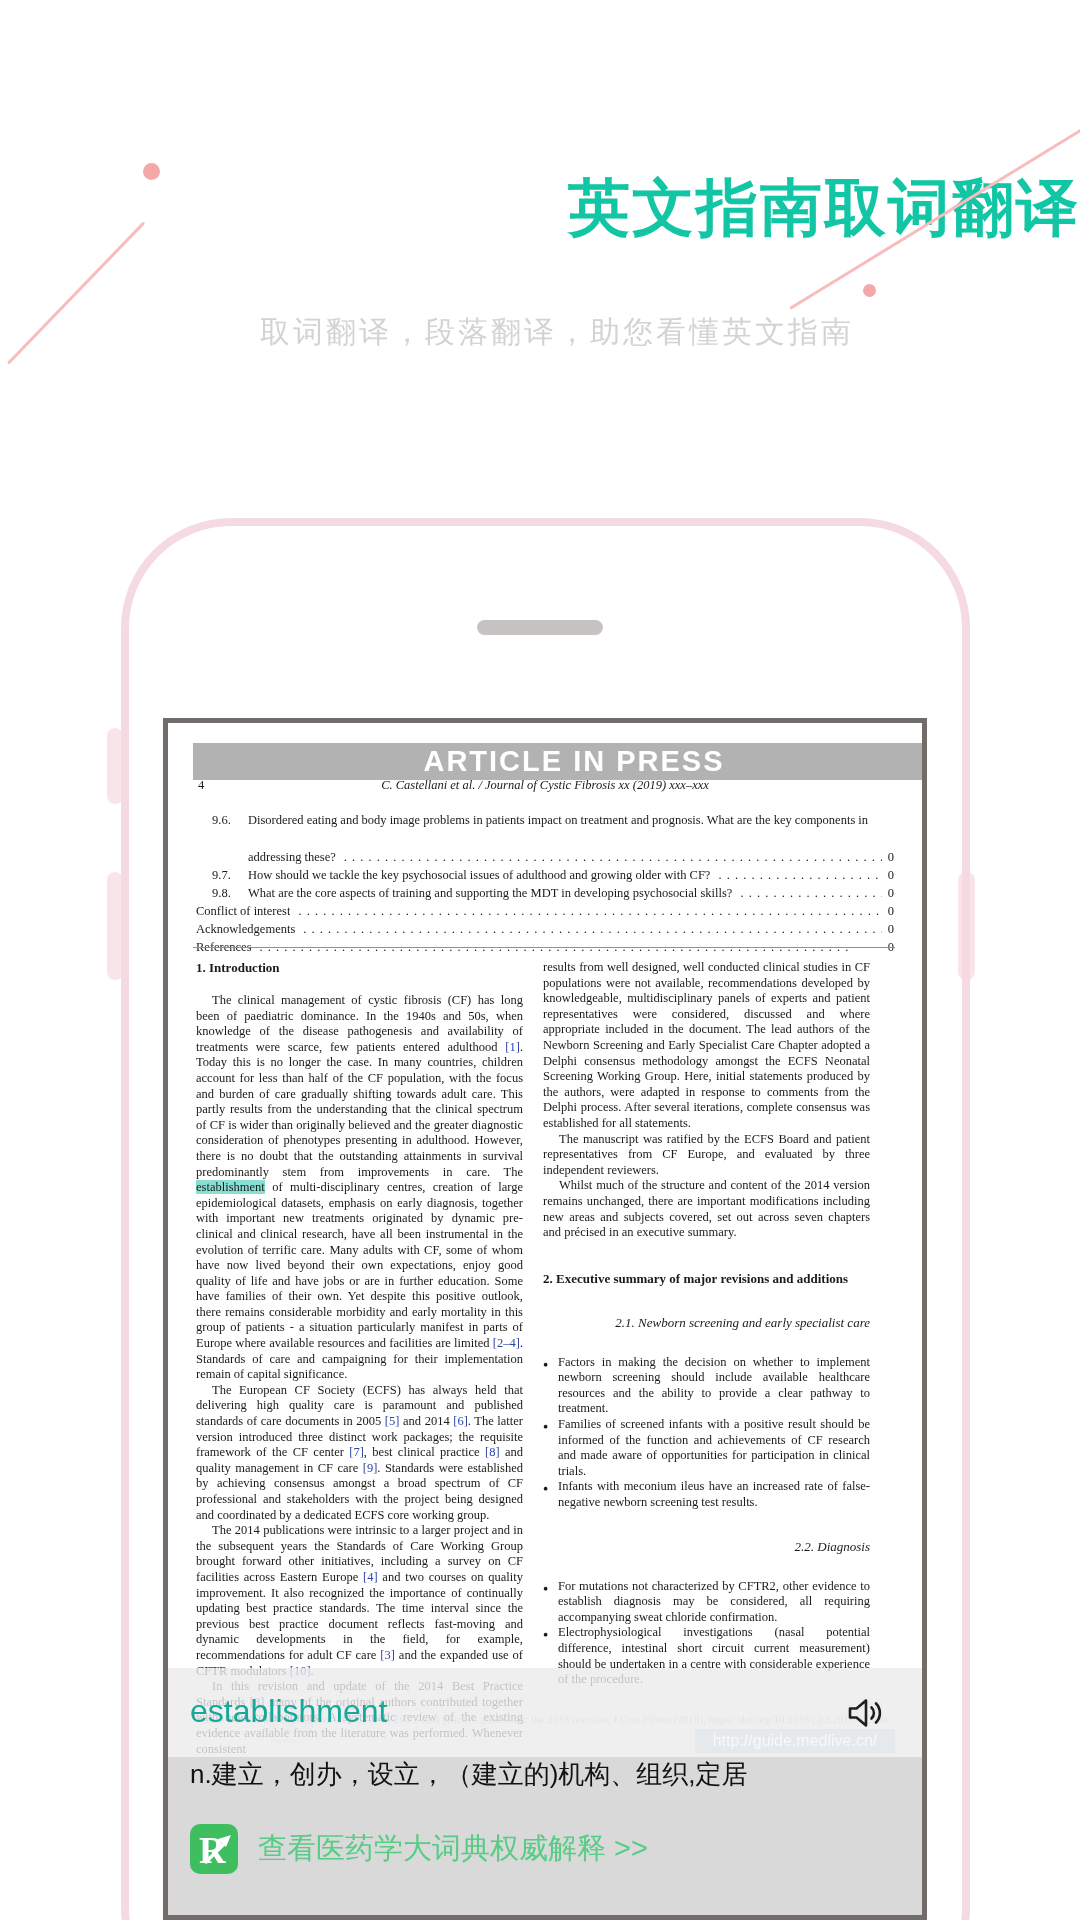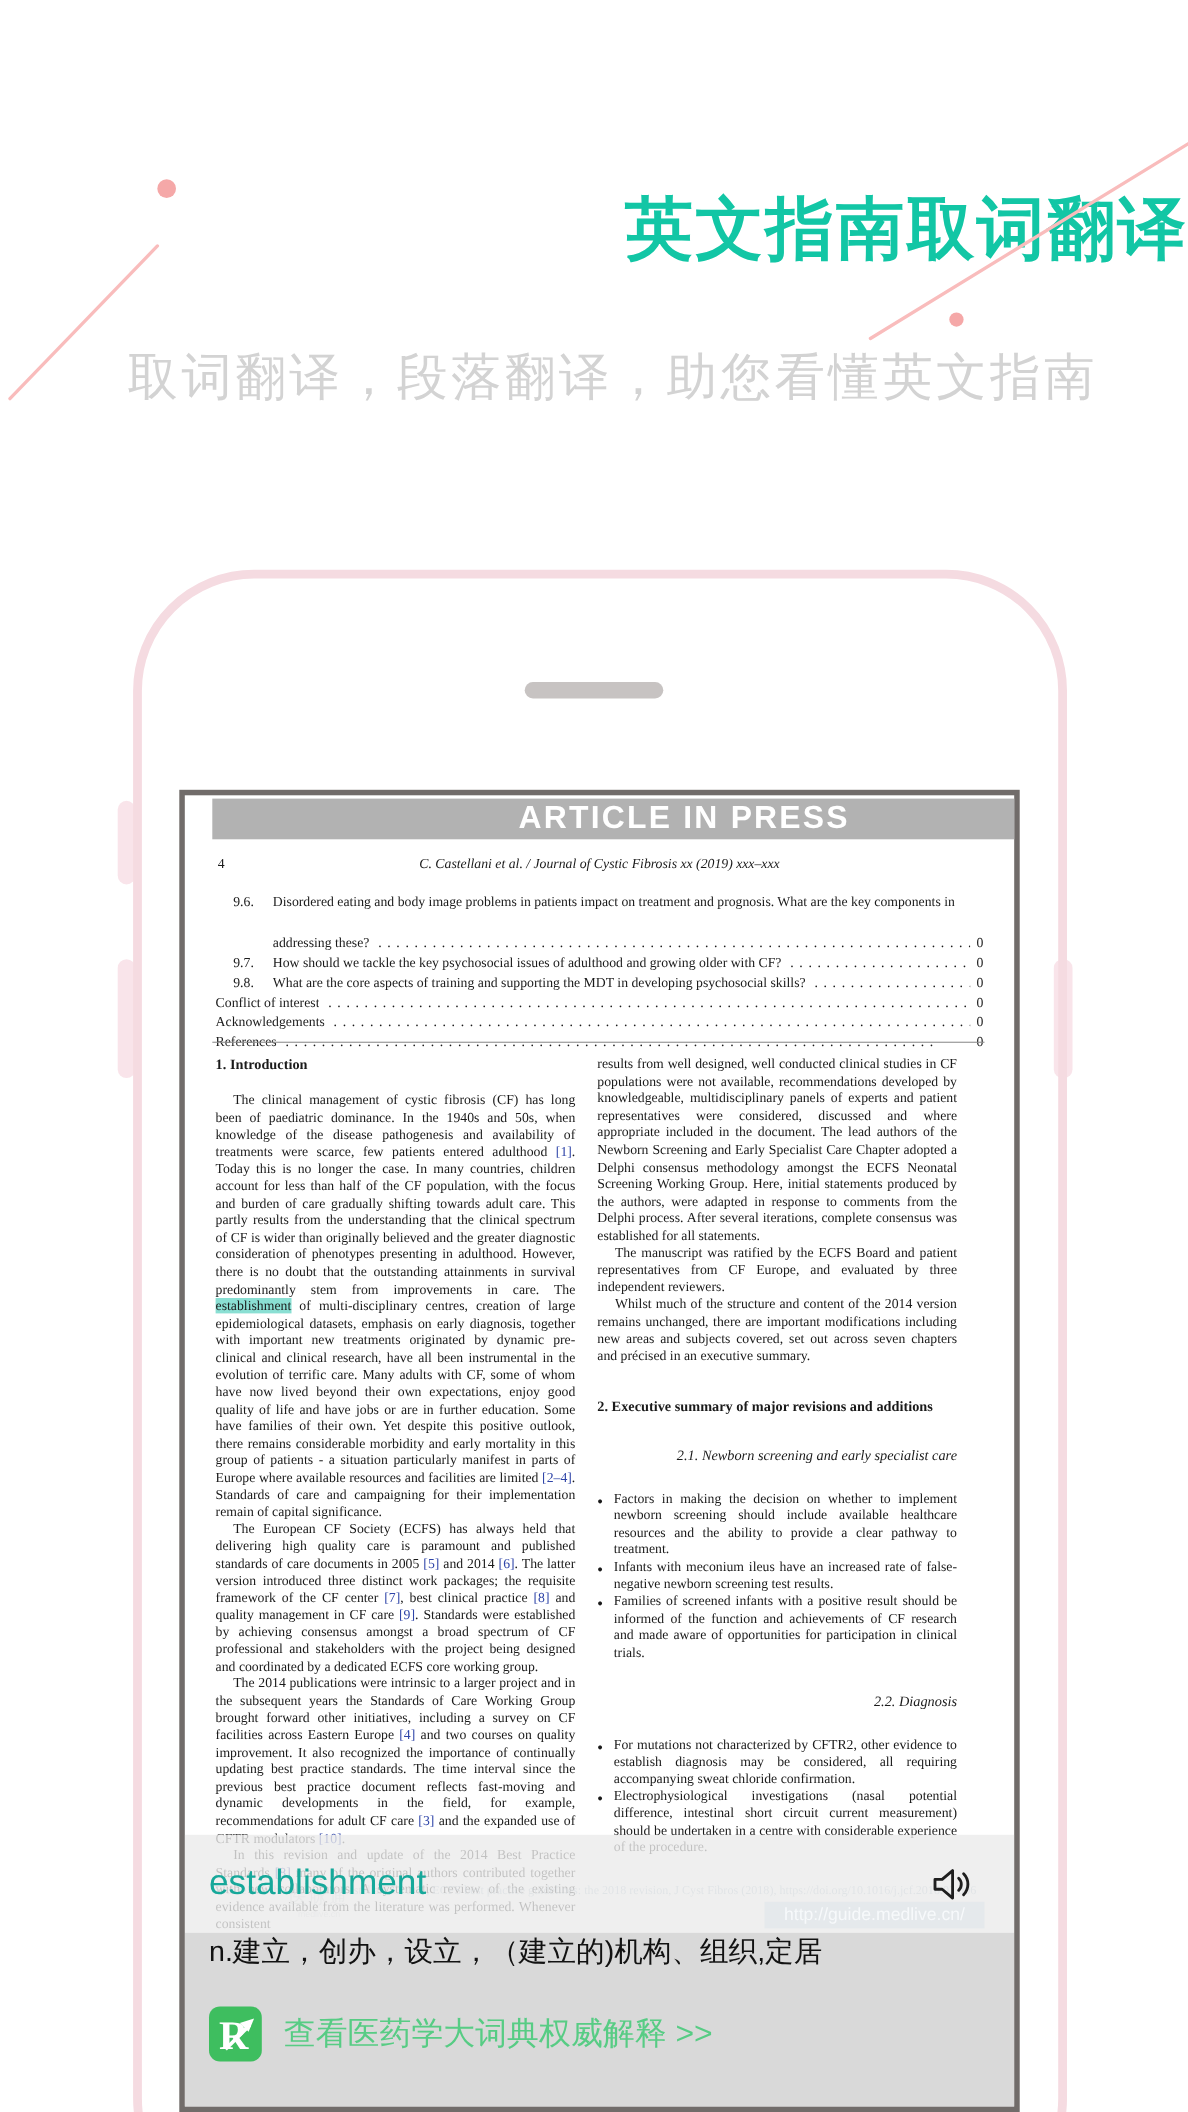--- a/index.html
+++ b/index.html
@@ -8,21 +8,21 @@
     background:#ffffff;
     font-family:"Liberation Sans","DejaVu Sans",sans-serif;
   }
   
   .hero-title{
     position:absolute;left:0;right:0;top:166px;text-align:right;
     font-size:62px;font-weight:700;letter-spacing:2px;color:var(--teal,#12C6A5);
   }
   .hero-sub{
     position:absolute;left:0;right:0;top:312px;text-align:center;
-    font-size:46px;font-weight:400;letter-spacing:3px;color:#D3D3D3;margin-left:34px;
+    font-size:30px;font-weight:400;letter-spacing:3px;color:#D3D3D3;margin-left:34px;
   }
   .deco-dot{position:absolute;border-radius:50%;background:var(--pinkdot,#F5A8A8);}
   .dot-l{left:143px;top:163px;width:17px;height:17px;}
   .dot-r{left:863px;top:284px;width:13px;height:13px;}
   .deco-line{position:absolute;height:3px;border-radius:2px;background:var(--pinkline,#F9BCBC);transform-origin:0 50%;}
   .line-left{left:8px;top:362px;width:196px;transform:rotate(-46deg);}
   .line-right{left:790px;top:307px;width:344px;transform:rotate(-31.5deg);}
   
   .side-btn{position:absolute;background:var(--btnpink,#F9E4EA);border-radius:8px;z-index:1;}
   .vol1{left:107px;top:728px;width:16px;height:76px;}
@@ -39,22 +39,22 @@
   }
   
   .doc{
     position:absolute;left:163px;top:718px;width:764px;height:1202px;
     background:#ffffff;border:5px solid var(--docborder,#716C6A);box-sizing:border-box;
     overflow:hidden;z-index:2;
     font-family:"Liberation Serif","DejaVu Serif",serif;color:#1a1a1a;
   }
   .doc-inner{position:relative;width:754px;height:1192px;}
   .banner{
-    position:absolute;left:25px;top:3px;width:762px;height:37px;background:var(--bannergray,#B2B2B2);
-    display:flex;align-items:center;justify-content:center;padding-left:48px;
+    position:absolute;left:25px;top:20px;width:762px;height:37px;background:var(--bannergray,#B2B2B2);
+    display:flex;align-items:center;justify-content:center;
   }
   .banner span{
     font-family:"Liberation Sans","DejaVu Sans",sans-serif;
     font-size:29px;font-weight:700;letter-spacing:2px;color:#ffffff;
   }
   .head-row{position:absolute;left:30px;right:30px;top:55px;height:16px;font-size:12.5px;}
   .page-num{position:absolute;left:0;top:0;}
   .running-head{position:absolute;left:0;right:0;text-align:center;font-style:italic;}
   .toc{position:absolute;left:28px;right:28px;top:88px;font-size:12.5px;line-height:18px;}
   .toc-row{display:flex;align-items:baseline;}
@@ -192,22 +192,22 @@
     </div>
 
     <div class="col col-right">
       <p class="noindent">results from well designed, well conducted clinical studies in CF populations were not available, recommendations developed by knowledgeable, multidisciplinary panels of experts and patient representatives were considered, discussed and where appropriate included in the document. The lead authors of the Newborn Screening and Early Specialist Care Chapter adopted a Delphi consensus methodology amongst the ECFS Neonatal Screening Working Group. Here, initial statements produced by the authors, were adapted in response to comments from the Delphi process. After several iterations, complete consensus was established for all statements.</p>
       <p>The manuscript was ratified by the ECFS Board and patient representatives from CF Europe, and evaluated by three independent reviewers.</p>
       <p>Whilst much of the structure and content of the 2014 version remains unchanged, there are important modifications including new areas and subjects covered, set out across seven chapters and précised in an executive summary.</p>
       <h2 class="exec">2. Executive summary of major revisions and additions</h2>
       <h3>2.1. Newborn screening and early specialist care</h3>
       <ul>
         <li>Factors in making the decision on whether to implement newborn screening should include available healthcare resources and the ability to provide a clear pathway to treatment.</li>
+        <li>Families of screened infants with a positive result should be informed of the function and achievements of CF research and made aware of opportunities for participation in clinical trials.</li>
         <li>Infants with meconium ileus have an increased rate of false-negative newborn screening test results.</li>
-        <li>Families of screened infants with a positive result should be informed of the function and achievements of CF research and made aware of opportunities for participation in clinical trials.</li>
       </ul>
       <h3>2.2. Diagnosis</h3>
       <ul>
         <li>For mutations not characterized by CFTR2, other evidence to establish diagnosis may be considered, all requiring accompanying sweat chloride confirmation.</li>
         <li>Electrophysiological investigations (nasal potential difference, intestinal short circuit current measurement) should be undertaken in a centre with considerable experience of the procedure.</li>
       </ul>
     </div>
 
     <div class="citation">Please cite this article as: Castellani C, et al, ECFS best practice guidelines: the 2018 revision, J Cyst Fibros (2018), https://doi.org/10.1016/j.jcf.2018.02.006</div>
     <div class="medlive-mark">

